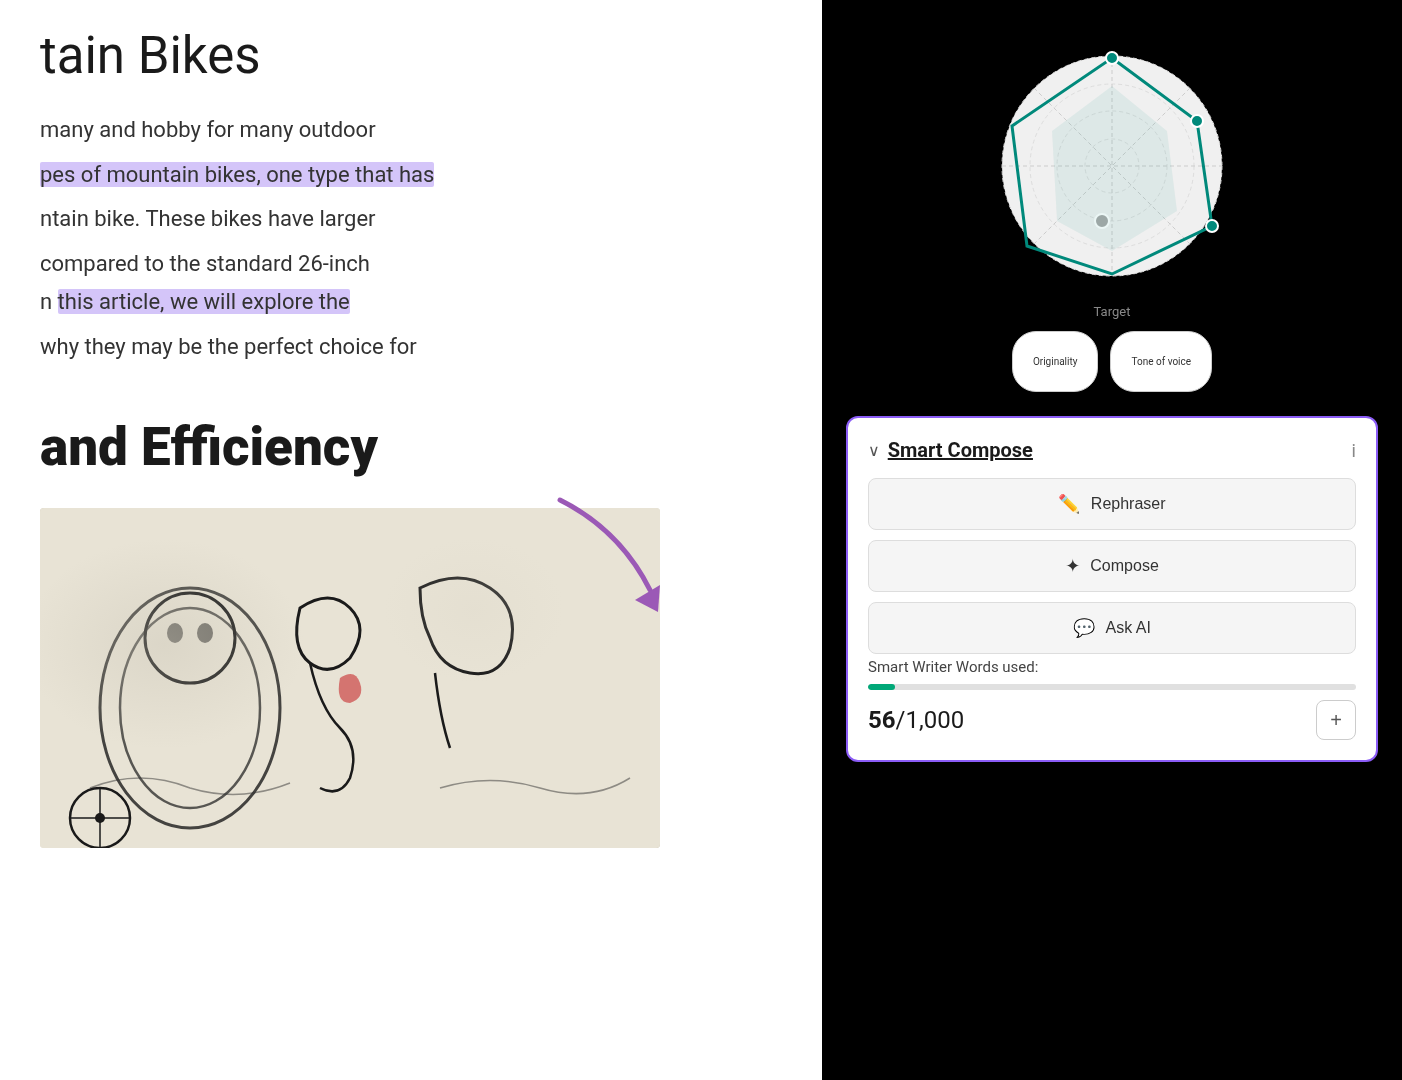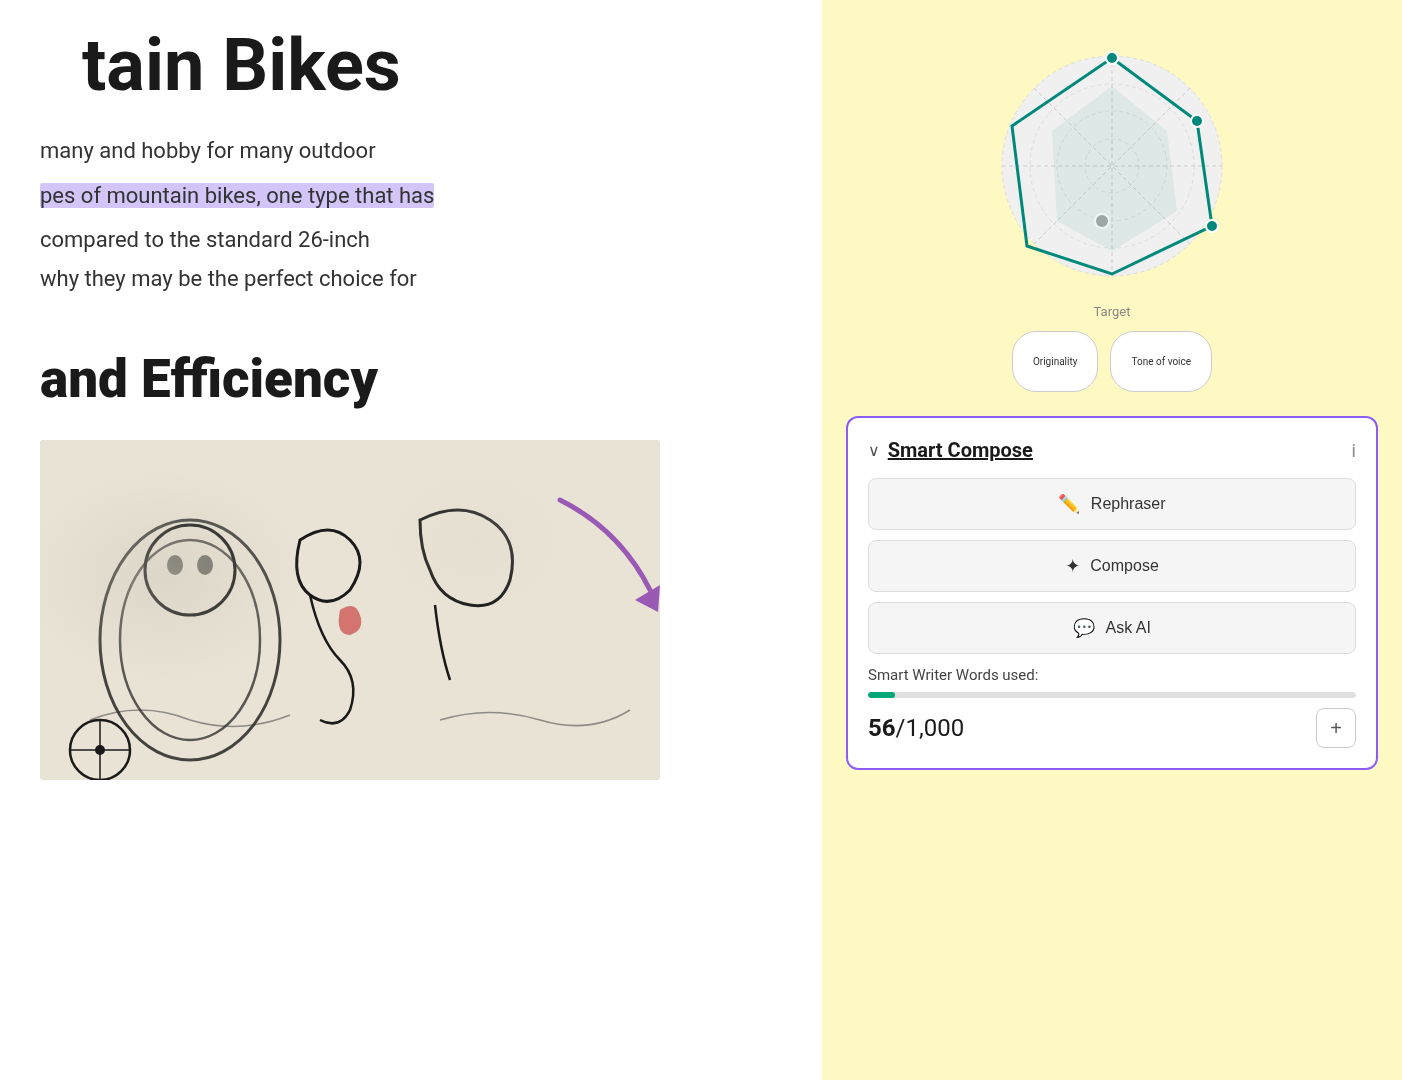--- a/index.html
+++ b/index.html
@@ -13,26 +13,25 @@
     }
 
     .left-panel {
       flex: 1;
       padding: 30px 40px;
       position: relative;
       overflow: hidden;
     }
 
     .page-title {
-      font-size: 72px;
-      font-weight: 700;
+      font-size: 51px;
+      font-weight: 400;
       color: #1a1a1a;
       margin-bottom: 30px;
       line-height: 1;
-      margin-left: 42px;
     }
 
     .highlighted-text {
       font-size: 22px;
       line-height: 1.75;
       color: #333;
     }
 
     .highlight {
       background-color: #d4c5f9;
@@ -82,21 +81,21 @@
     }
 
     .arrow-svg {
       width: 160px;
       height: 160px;
     }
 
     
     .right-panel {
       width: 580px;
-      background: #fef9c3;
+      background: #000000;
       padding: 20px 24px;
       display: flex;
       flex-direction: column;
       gap: 16px;
     }
 
     
     .radar-section {
       display: flex;
       flex-direction: column;
@@ -191,21 +190,21 @@
 
     .action-button:last-of-type {
       margin-bottom: 0;
     }
 
     .action-button .btn-icon {
       font-size: 18px;
     }
 
     .words-used-section {
-      margin-top: 12px;
+      margin-top: 4px;
     }
 
     .words-used-label {
       font-size: 15px;
       color: #444;
       margin-bottom: 8px;
     }
 
     .progress-bar-track {
       width: 100%;
@@ -253,21 +252,23 @@
   </style>
 </head>
 <body>
 
 <div class="left-panel">
   <h1 class="page-title">tain Bikes</h1>
 
   <div class="highlighted-text">
     <p style="margin-bottom:6px;">many and hobby for many outdoor</p>
     <p style="margin-bottom:6px;"><span class="highlight">pes of mountain bikes, one type that has</span></p>
+    <p style="margin-bottom:6px;">ntain bike. These bikes have larger</p>
     <p style="margin-bottom:0;">compared to the standard 26-inch</p>
+    <p style="margin-bottom:6px;">n <span class="highlight">this article, we will explore the</span></p>
     <p style="margin-bottom:6px;">why they may be the perfect choice for</p>
   </div>
 
   <div class="section-heading">and Efficiency</div>
 
   <div class="graffiti-image">
     <div class="graffiti-bg">
       
       <svg width="620" height="340" viewBox="0 0 620 340" xmlns="http://www.w3.org/2000/svg">
 

